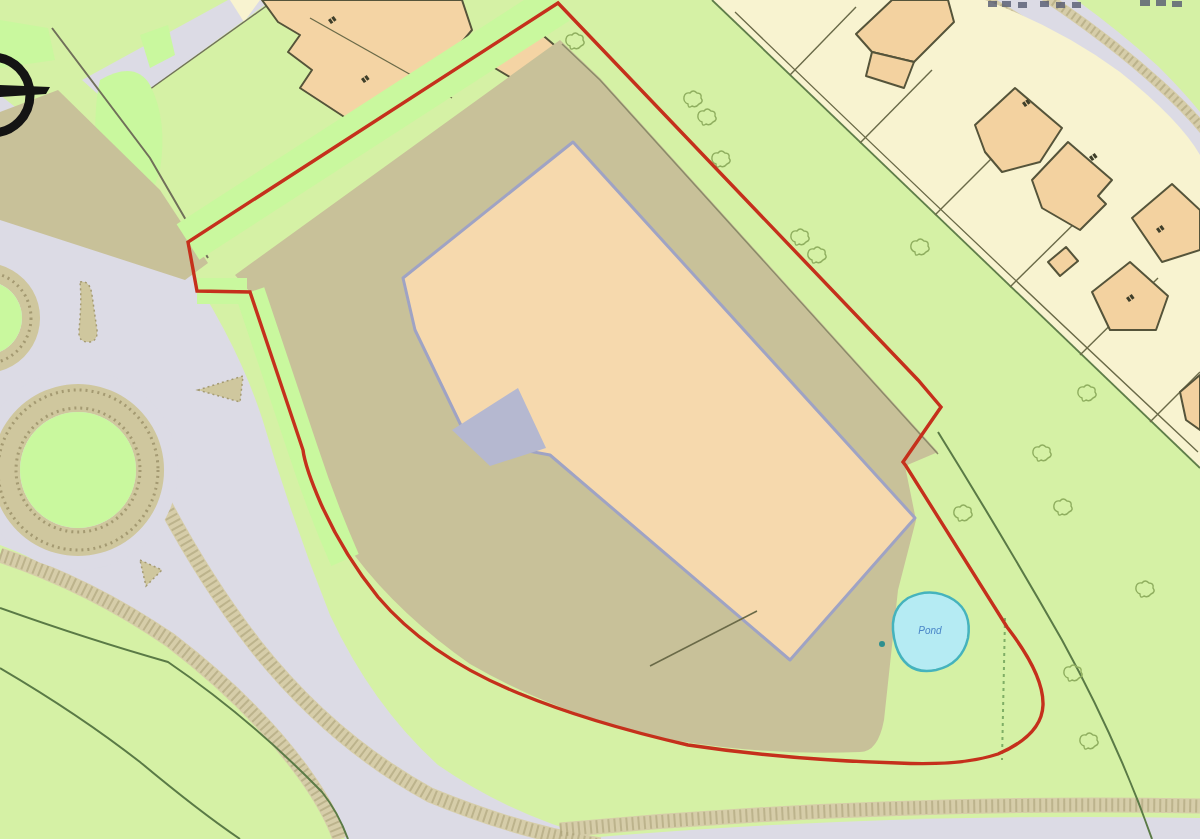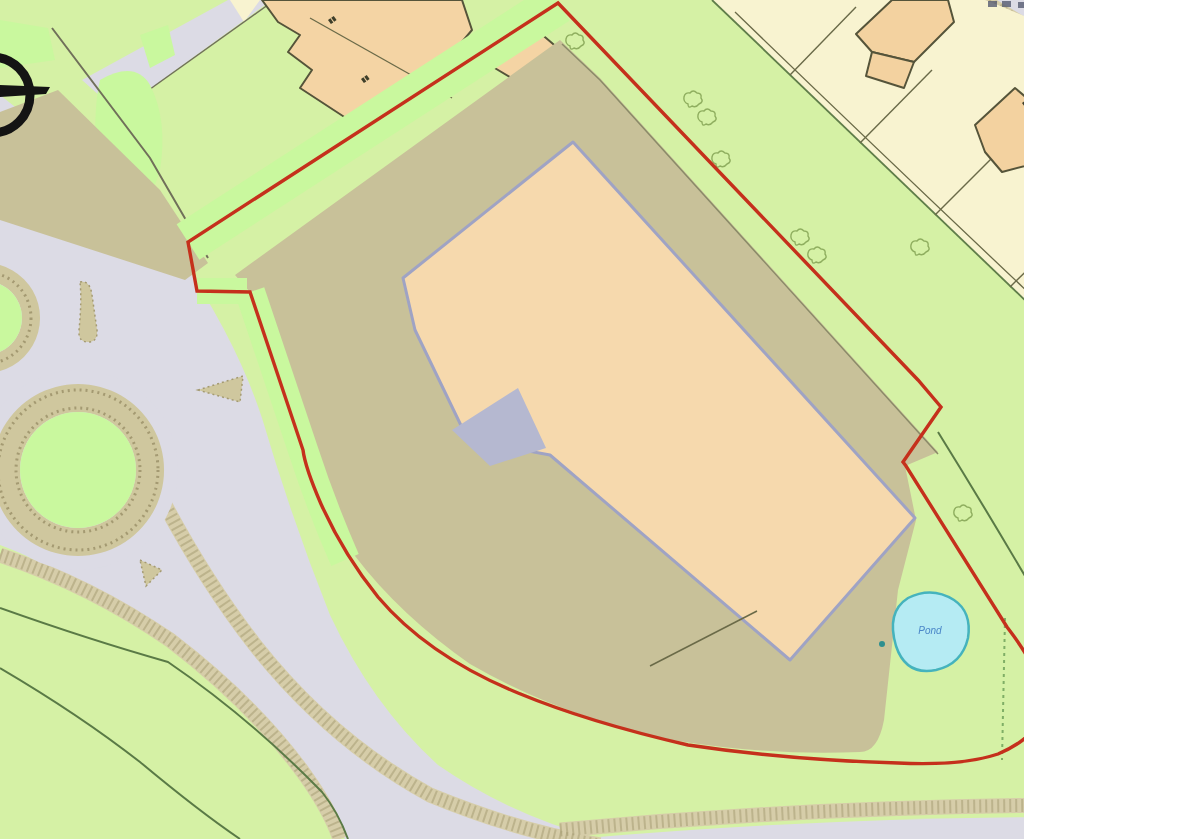--- a/index.html
+++ b/index.html
@@ -1,16 +1,16 @@
 <!DOCTYPE html>
 <html><head>
 <meta charset="utf-8">
 <style>
   html,body{margin:0;padding:0;background:#fff;}
-  .map-wrap{position:relative;width:1024px;height:839px;overflow:hidden;}
+  .map-wrap{position:relative;width:1200px;height:839px;overflow:hidden;}
   svg{display:block;}
   text.pond-label{font-family:"Liberation Sans",sans-serif;font-style:italic;font-size:10px;fill:#4a86c8;text-anchor:middle;}
 </style>
 </head>
 <body>
 
 <div class="map-wrap">
 <svg width="1200" height="839" viewBox="0 0 1200 839">
 
   <rect x="0" y="0" width="1200" height="839" fill="#d5f1a5"></rect>

